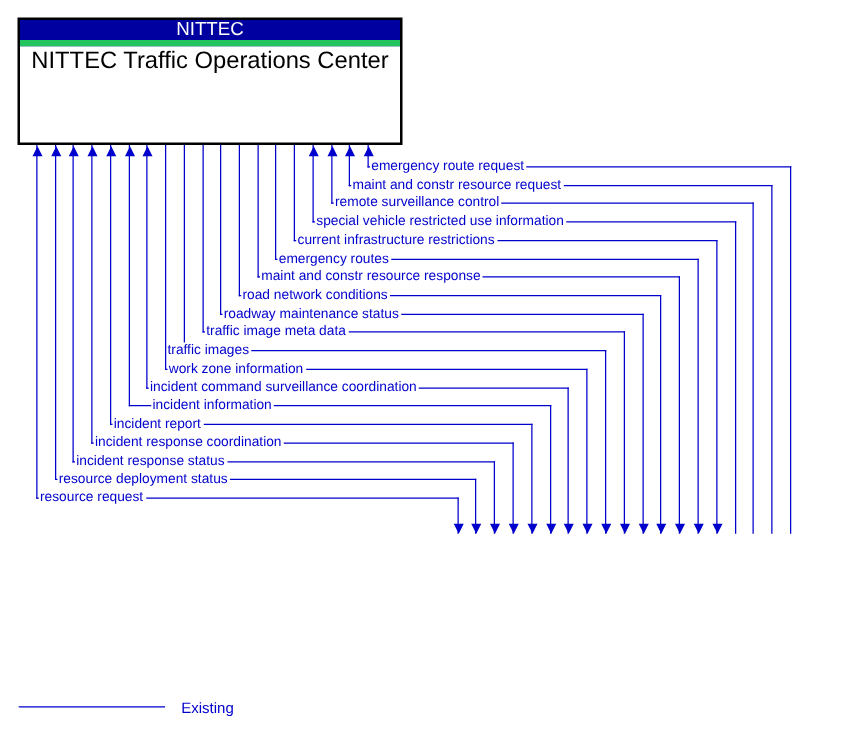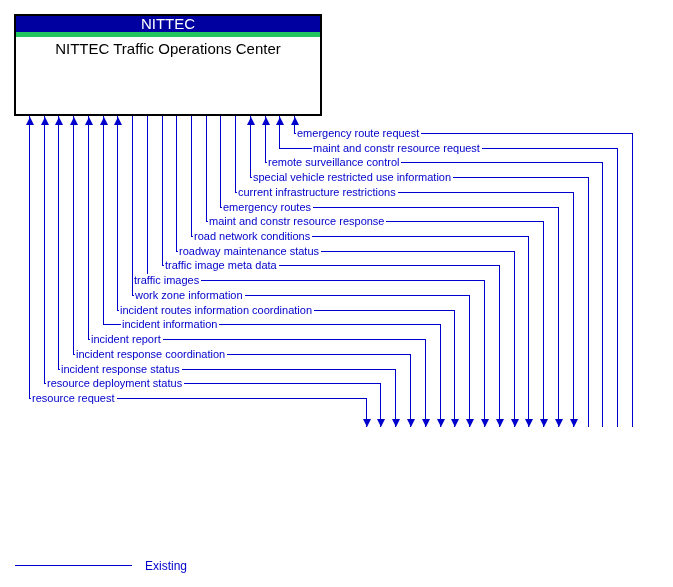--- a/index.html
+++ b/index.html
@@ -10,21 +10,21 @@
   .box {
     position:absolute; box-sizing:border-box;
     border:2px solid #000000; background:#ffffff;
   }
   .box-header {
     background:var(--header-bg,#0000A0); color:var(--header-text,#ffffff);
     text-align:center; font-size:15px; line-height:16px; height:16px;
     border-bottom:5px solid #22c55e; white-space:nowrap; overflow:hidden;
   }
   .box-body {
-    color:var(--body-text,#000000); text-align:center; font-size:15px;
+    color:var(--body-text,#000000); text-align:center; font-size:19px;
     line-height:17px; padding-top:3px;
   }
   .hline, .vline { position:absolute; background:var(--line,#0000CC); }
   .hline { height:1px; }
   .vline { width:1px; }
   .flow-label {
     position:absolute; color:var(--line,#0000CC); background:#ffffff;
     font-size:11px; line-height:12px; white-space:nowrap; padding:0 2px 0 1px;
   }
   .arrow-up, .arrow-down { position:absolute; width:0; height:0;
@@ -52,21 +52,21 @@
   <div id="flows-layer">
       <div class="vline" style="left: 294px; top: 116px; height: 18px;"></div>
       <div class="hline" style="left: 294px; top: 133px; width: 339px;"></div>
       <div class="vline" style="left: 632px; top: 133px; height: 294px;"></div>
       <div class="arrow-up" style="left: 291px; top: 117px;"></div>
       <div class="flow-label" style="left: 296px; top: 127px;">emergency route request</div>
       <div class="vline" style="left: 279px; top: 116px; height: 33px;"></div>
       <div class="hline" style="left: 279px; top: 148px; width: 339px;"></div>
       <div class="vline" style="left: 617px; top: 148px; height: 279px;"></div>
       <div class="arrow-up" style="left: 276px; top: 117px;"></div>
-      <div class="flow-label" style="left: 281px; top: 142px; margin-left: 31px;">maint and constr resource request</div>
+      <div class="flow-label" style="left: 281px; top: 142px;">maint and constr resource request</div>
       <div class="vline" style="left: 265px; top: 116px; height: 47px;"></div>
       <div class="hline" style="left: 265px; top: 162px; width: 338px;"></div>
       <div class="vline" style="left: 602px; top: 162px; height: 265px;"></div>
       <div class="arrow-up" style="left: 262px; top: 117px;"></div>
       <div class="flow-label" style="left: 267px; top: 156px;">remote surveillance control</div>
       <div class="vline" style="left: 250px; top: 116px; height: 62px;"></div>
       <div class="hline" style="left: 250px; top: 177px; width: 339px;"></div>
       <div class="vline" style="left: 588px; top: 177px; height: 250px;"></div>
       <div class="arrow-up" style="left: 247px; top: 117px;"></div>
       <div class="flow-label" style="left: 252px; top: 171px;">special vehicle restricted use information</div>
@@ -108,21 +108,21 @@
       <div class="vline" style="left: 132px; top: 116px; height: 180px;"></div>
       <div class="hline" style="left: 132px; top: 295px; width: 338px;"></div>
       <div class="vline" style="left: 469px; top: 295px; height: 132px;"></div>
       <div class="arrow-down" style="left: 466px; top: 419px;"></div>
       <div class="flow-label" style="left: 134px; top: 289px;">work zone information</div>
       <div class="vline" style="left: 117px; top: 116px; height: 195px;"></div>
       <div class="hline" style="left: 117px; top: 310px; width: 338px;"></div>
       <div class="vline" style="left: 454px; top: 310px; height: 117px;"></div>
       <div class="arrow-up" style="left: 114px; top: 117px;"></div>
       <div class="arrow-down" style="left: 451px; top: 419px;"></div>
-      <div class="flow-label" style="left: 119px; top: 304px;">incident routes information coordination</div>
+      <div class="flow-label" style="left: 119px; top: 304px;">incident command surveillance coordination</div>
       <div class="vline" style="left: 103px; top: 116px; height: 209px;"></div>
       <div class="hline" style="left: 103px; top: 324px; width: 338px;"></div>
       <div class="vline" style="left: 440px; top: 324px; height: 103px;"></div>
       <div class="arrow-up" style="left: 100px; top: 117px;"></div>
       <div class="arrow-down" style="left: 437px; top: 419px;"></div>
       <div class="flow-label" style="left: 121px; top: 318px;">incident information</div>
       <div class="vline" style="left: 88px; top: 116px; height: 224px;"></div>
       <div class="hline" style="left: 88px; top: 339px; width: 338px;"></div>
       <div class="vline" style="left: 425px; top: 339px; height: 88px;"></div>
       <div class="arrow-up" style="left: 85px; top: 117px;"></div>

